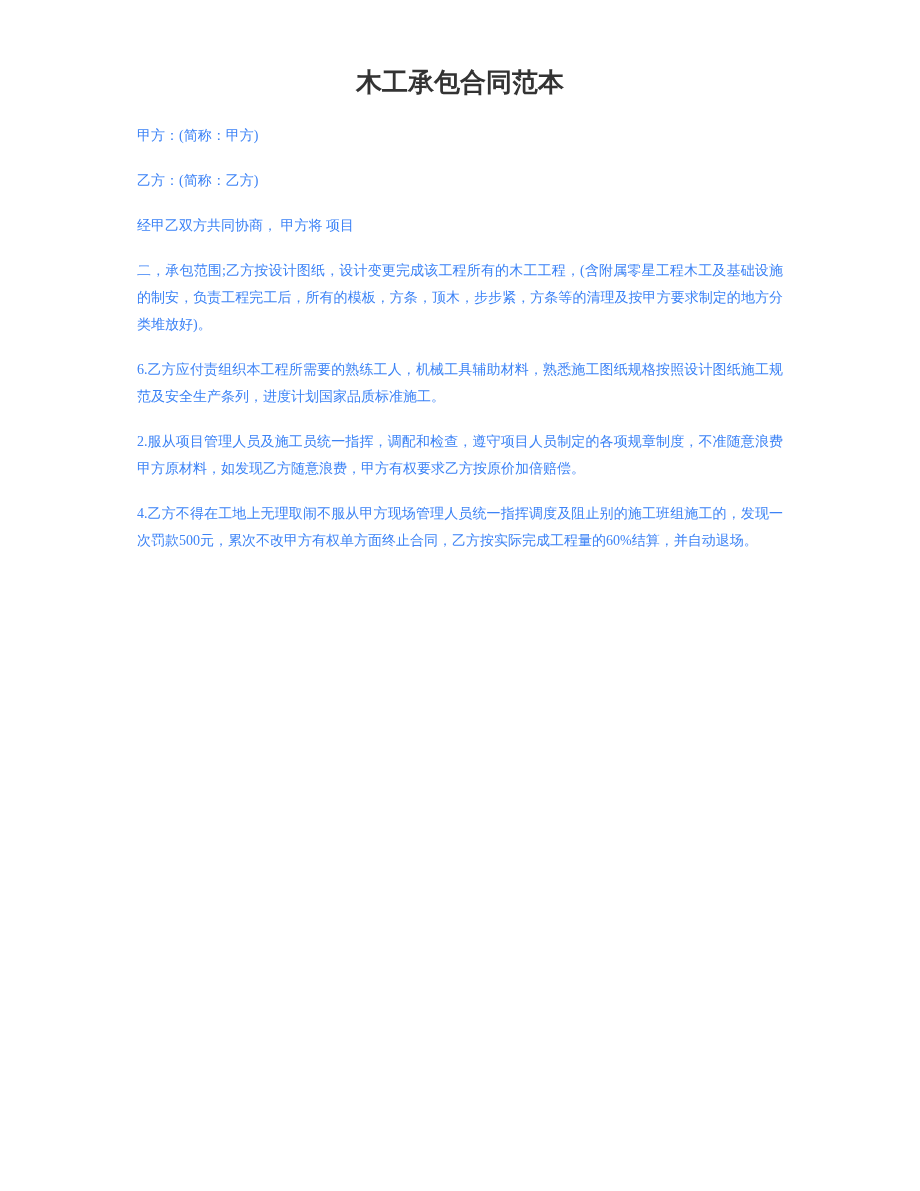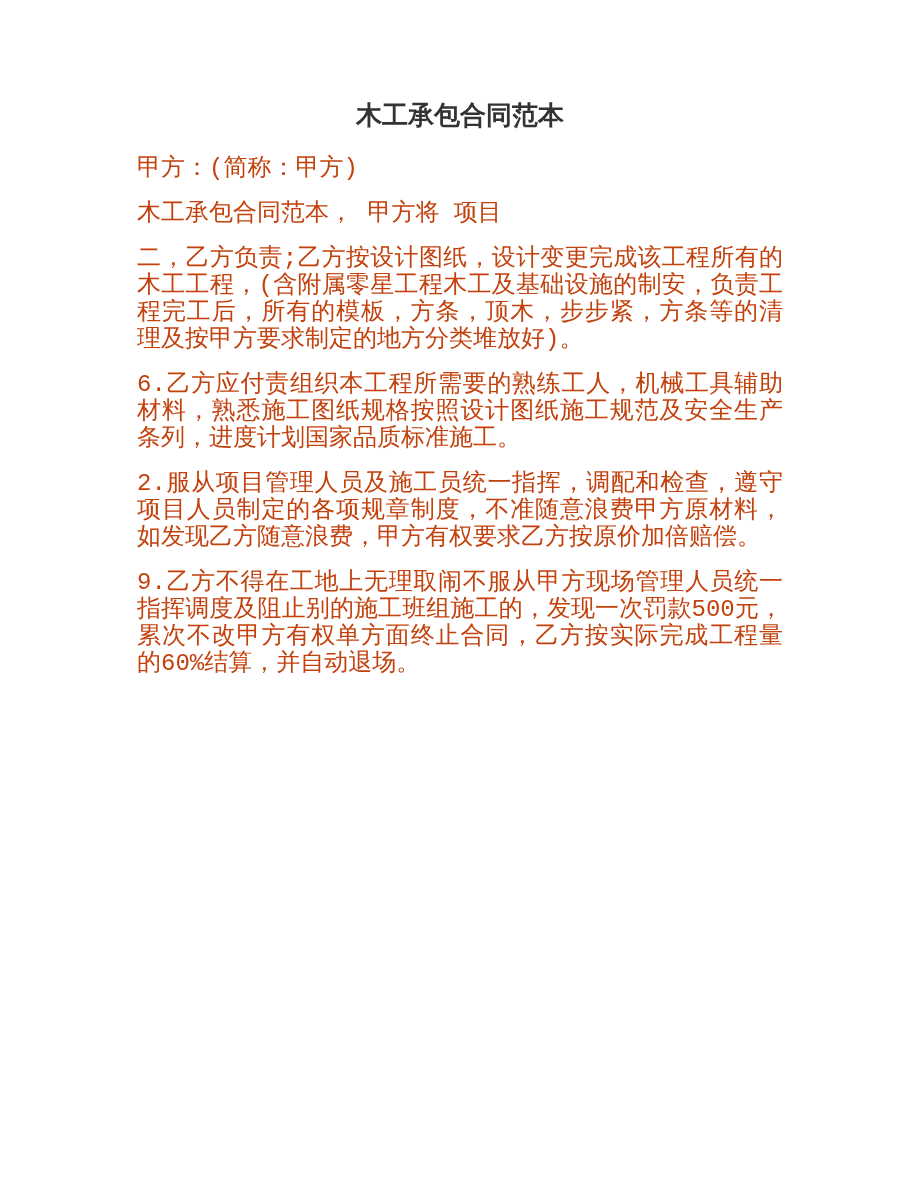--- a/index.html
+++ b/index.html
@@ -9,57 +9,58 @@
   }
   body {
     width: 920px;
     height: 1191px;
     overflow: hidden;
   }
   .page {
     box-sizing: border-box;
     width: 920px;
     height: 843px;
-    padding: 100px 137px 0 137px;
+    padding: 67px 137px 0 137px;
     background: #ffffff;
   }
   .doc-title {
     font-family: "Liberation Serif", "DejaVu Serif", serif;
     font-size: 26px;
     line-height: 32px;
     font-weight: 700;
     color: #333333;
     text-align: center;
     margin: 0 0 23px 0;
   }
   .para {
-    font-family: Liberation Mono, monospace;
-    font-size: 24px;
+    font-family: Liberation Serif, serif;
+    font-size: 14px;
     line-height: 27px;
-    color: #c2410c;
+    color: #3b82f6;
     text-align: justify;
     margin: 0 0 18px 0;
     word-break: break-all;
   }
 </style>
 </head>
 <body>
 
 <main class="page">
   <h1 class="doc-title">木工承包合同范本</h1>
 
   <p class="para">甲方：(简称：甲方)</p>
 
+  <p class="para">乙方：(简称：乙方)</p>
 
-  <p class="para">木工承包合同范本， 甲方将 项目</p>
+  <p class="para">经甲乙双方共同协商， 甲方将 项目</p>
 
 
 
-  <p class="para">二，乙方负责;乙方按设计图纸，设计变更完成该工程所有的木工工程，(含附属零星工程木工及基础设施的制安，负责工程完工后，所有的模板，方条，顶木，步步紧，方条等的清理及按甲方要求制定的地方分类堆放好)。</p>
+  <p class="para">二，承包范围;乙方按设计图纸，设计变更完成该工程所有的木工工程，(含附属零星工程木工及基础设施的制安，负责工程完工后，所有的模板，方条，顶木，步步紧，方条等的清理及按甲方要求制定的地方分类堆放好)。</p>
 
 
   <p class="para">6.乙方应付责组织本工程所需要的熟练工人，机械工具辅助材料，熟悉施工图纸规格按照设计图纸施工规范及安全生产条列，进度计划国家品质标准施工。</p>
 
   <p class="para">2.服从项目管理人员及施工员统一指挥，调配和检查，遵守项目人员制定的各项规章制度，不准随意浪费甲方原材料，如发现乙方随意浪费，甲方有权要求乙方按原价加倍赔偿。</p>
 
-  <p class="para">9.乙方不得在工地上无理取闹不服从甲方现场管理人员统一指挥调度及阻止别的施工班组施工的，发现一次罚款500元，累次不改甲方有权单方面终止合同，乙方按实际完成工程量的60%结算，并自动退场。</p>
+  <p class="para">4.乙方不得在工地上无理取闹不服从甲方现场管理人员统一指挥调度及阻止别的施工班组施工的，发现一次罚款500元，累次不改甲方有权单方面终止合同，乙方按实际完成工程量的60%结算，并自动退场。</p>
 
 </main>
 
 </body></html>

